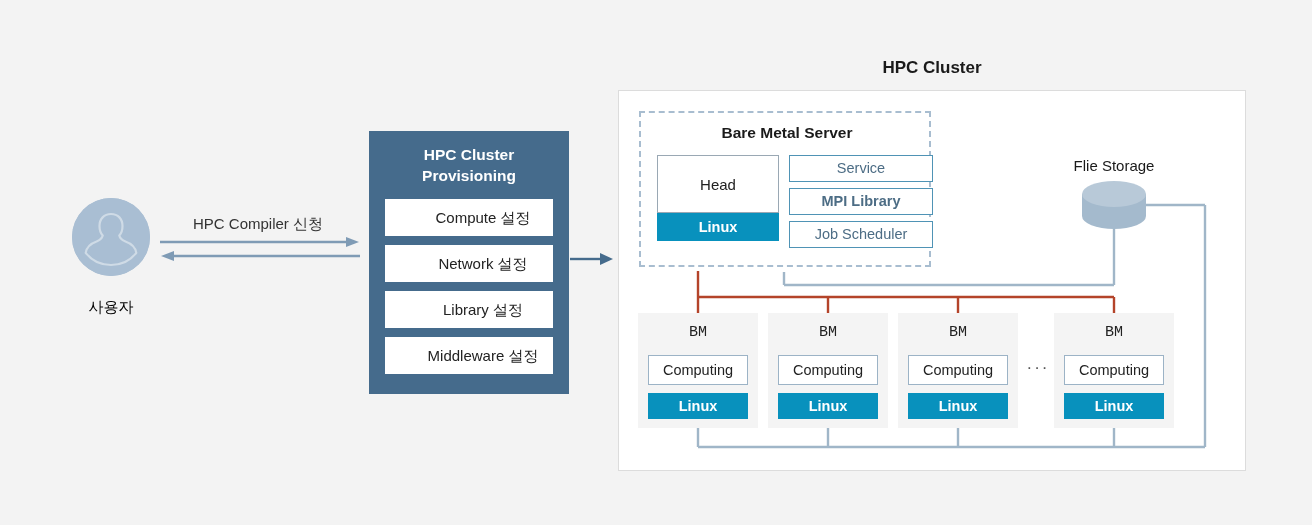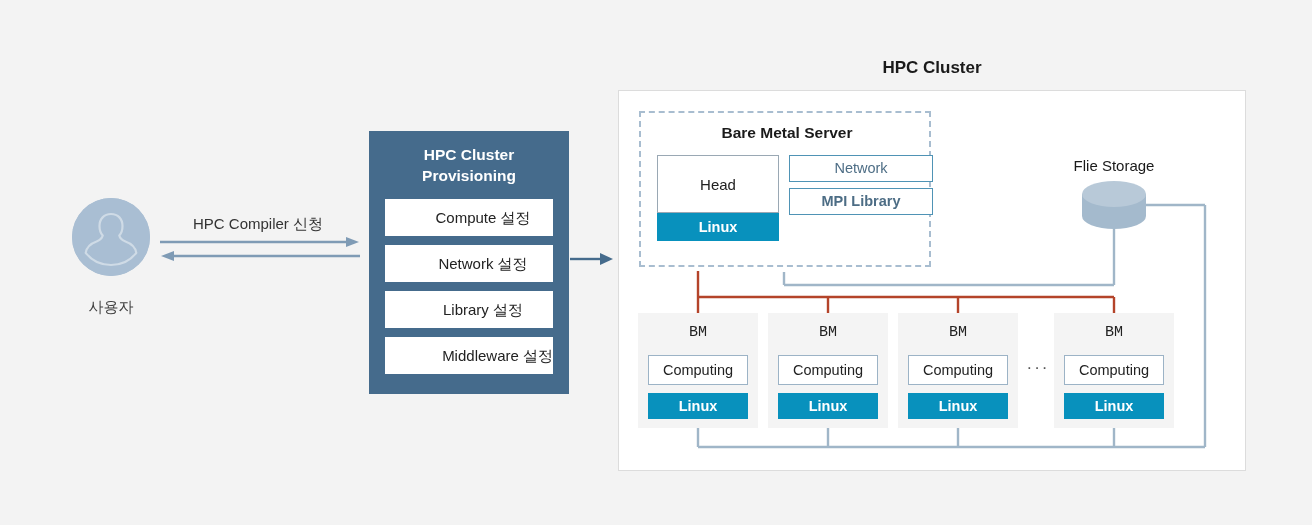--- a/index.html
+++ b/index.html
@@ -13,21 +13,21 @@
 
   
   #user-avatar {
     position: absolute; left: 72px; top: 198px;
     width: 78px; height: 78px; border-radius: 50%;
     background: #a9bed3;
   }
   #user-avatar svg { position: absolute; left: 0; top: 0; }
   #user-label {
     position: absolute; left: 30px; top: 298px; width: 162px;
-    text-align: center; font-size: 15px; color: #404040;
+    text-align: center; font-size: 15px; color: #000000;
   }
 
   
   .flow-label {
     position: absolute; text-align: center; font-size: 15px; color: #333;
     white-space: nowrap;
   }
   #label-request { left: 160px; top: 215px; width: 196px; }
   #label-response { left: 160px; top: 276px; width: 196px; }
   .arrow-svg { position: absolute; }
@@ -46,21 +46,21 @@
     color: #ffffff; font-weight: bold; font-size: 15.5px;
     text-align: center; line-height: 1.35; margin-bottom: 12px;
     white-space: pre-line;
   }
   .prov-item {
     background: #ffffff; color: #222; font-size: 15px;
     text-align: center; height: 37px; line-height: 37px;
     margin-bottom: 9px;
     padding-left: 28px;
   }
-  .prov-item:last-child { margin-bottom: 4px; text-align: right; }
+  .prov-item:last-child { margin-bottom: 4px; }
 
   
   #cluster-title {
     position: absolute; left: 760px; top: 58px; width: 344px;
     text-align: center; font-size: 17px; font-weight: bold; color: #1a1a1a;
   }
   #cluster-panel {
     position: absolute; left: 618px; top: 90px;
     width: 628px; height: 381px;
     background: #ffffff; border: 1px solid #dcdcdc;
@@ -167,22 +167,23 @@
   </div>
 
   <div id="cluster-title">HPC Cluster</div>
 
   <div id="cluster-panel">
 
     <div id="bare-metal-group">
       <div id="head-box">Head</div>
       <div id="bare-metal-title">Bare Metal Server</div>
       <div id="head-os-box">Linux</div>
-      <div class="sw-box" id="sw-0">Network</div>
+      <div class="sw-box" id="sw-0">Service</div>
       <div class="sw-box" id="sw-1">MPI Library</div>
+      <div class="sw-box" id="sw-2">Job Scheduler</div>
     </div>
 
   </div>
 
   <svg id="connectors" width="1312" height="525">
 
     <line x1="698" y1="271" x2="698" y2="297" stroke="#b4442a" stroke-width="2.4"></line>
     <line x1="698" y1="297" x2="1114" y2="297" stroke="#b4442a" stroke-width="2.4"></line>
     <line x1="698" y1="297" x2="698" y2="313" stroke="#b4442a" stroke-width="2.4"></line>
     <line x1="828" y1="297" x2="828" y2="313" stroke="#b4442a" stroke-width="2.4"></line>

